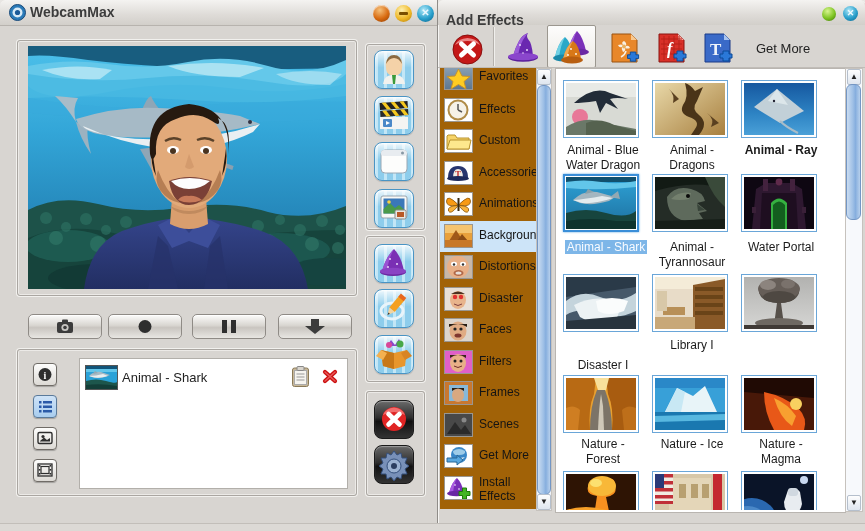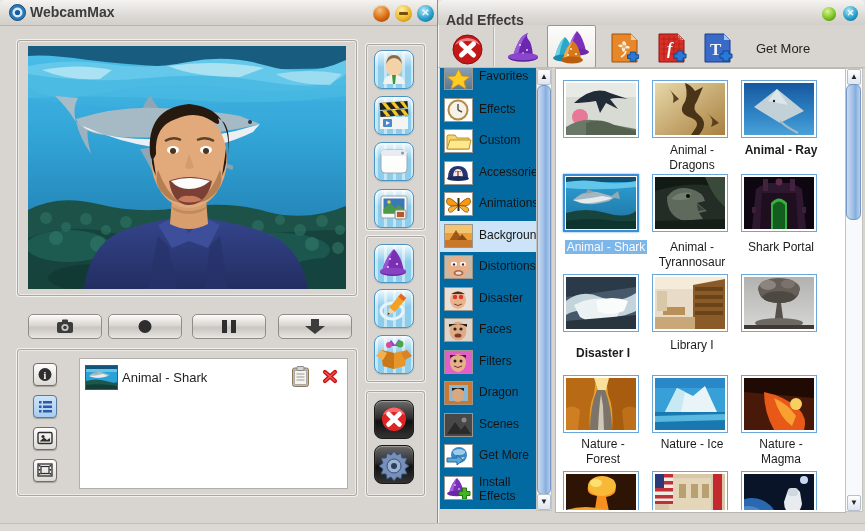--- a/index.html
+++ b/index.html
@@ -393,21 +393,21 @@
     <svg width="30" height="33">
         <path d="M1 1 L20 1 L26 7 L26 29 L1 29 Z" fill="#3a6ac8" stroke="#1a3a88"></path>
         <path d="M20 1 L20 7 L26 7 Z" fill="#a8c4f0"></path>
         <text x="6" y="22" font-size="17" fill="#f0f4fa" font-weight="bold" font-family="Liberation Serif">T</text>
         <path d="M19 18 L25 18 L25 21 L28 21 L28 25 L25 25 L25 28 L19 28 L19 25 L16 25 L16 21 L19 21 Z" fill="#2a78d8" stroke="#0a4a98"></path>
       </svg>
   </div>
   <div class="abs" style="left:756px;top:41px;font-size:13px;color:#222;">Get More</div>
   <div class="abs" style="left:438px;top:67px;width:427px;height:1px;background:#c0bcb7;"></div>
 
-  <div class="abs" style="left:440px;top:68px;width:96px;height:441px;background:#0369a1;overflow:hidden;">
+  <div class="abs" style="left:440px;top:68px;width:96px;height:441px;background:#a16207;overflow:hidden;">
     <div class="abs" style="left:0;top:153px;width:96px;height:31px;background:#cde4f8;"></div>
     <div id="cats" style="position:absolute;left:-440px;top:-68px;width:865px;height:531px;">
       <div class="cat-ic" style="top:66px;background:linear-gradient(#8aa0b4,#5f7890);overflow:hidden;"><svg width="27" height="22">
             <polygon points="13.5,2 17,9 25,9.5 19,14.5 21,22 13.5,17.5 6,22 8,14.5 2,9.5 10,9" fill="#ffcc22" stroke="#c8922a"></polygon>
           </svg></div>
       <div class="cat-tx" style="top:69px;">Favorites</div>
       <div class="cat-ic" style="top:98px;"><svg width="27" height="22">
             <circle cx="13" cy="11" r="9.5" fill="#f6f2e8" stroke="#b08c48" stroke-width="2"></circle>
             <line x1="13" y1="11" x2="13" y2="5" stroke="#555" stroke-width="1.5"></line>
             <line x1="13" y1="11" x2="17" y2="13" stroke="#555" stroke-width="1.5"></line>
@@ -478,21 +478,21 @@
             <path d="M9 15 Q13 18 17 15" stroke="#70302a" fill="none"></path>
             <path d="M5 7 Q13 1 21 7 L21 4 L5 4 Z" fill="#3a2818"></path>
           </svg></div>
       <div class="cat-tx" style="top:354px;">Filters</div>
       <div class="cat-ic" style="top:381px;"><svg width="27" height="22">
             <rect width="27" height="22" fill="#c87830"></rect>
             <rect x="4" y="3" width="19" height="16" fill="#88b8d8"></rect>
             <ellipse cx="13" cy="13" rx="6" ry="7" fill="#d8a880"></ellipse>
             <path d="M7 9 Q13 4 19 9 L19 6 L7 6 Z" fill="#2a1d12"></path>
           </svg></div>
-      <div class="cat-tx" style="top:385px;">Dragon</div>
+      <div class="cat-tx" style="top:385px;">Frames</div>
       <div class="cat-ic" style="top:413px;background:#3a3a3a;"><svg width="27" height="22">
             <rect width="27" height="22" fill="#484848"></rect>
             <path d="M2 20 L10 8 L16 16 L20 11 L26 20 Z" fill="#2a2a2a"></path>
             <circle cx="19" cy="6" r="2.5" fill="#888"></circle>
           </svg></div>
       <div class="cat-tx" style="top:417px;">Scenes</div>
       <div class="cat-ic" style="top:444px;"><svg width="27" height="22">
             <circle cx="14" cy="10" r="8" fill="#3a88c8"></circle>
             <path d="M8 6 Q14 2 20 6 Q21 10 14 10 Q8 11 8 6" fill="#9ecCe8"></path>
             <path d="M10 14 Q16 17 20 12" fill="#d8eaf4"></path>
@@ -521,20 +521,21 @@
   <div id="grid" style="position:absolute;left:-556px;top:-69px;width:865px;height:531px;">
 
     <div class="cell-img" style="left:563px;top:80px;"><svg width="70" height="52">
             <rect width="70" height="52" fill="#d8dad4"></rect>
             <rect width="70" height="14" fill="#e8eae6"></rect>
             <circle cx="14" cy="34" r="8" fill="#e87898"></circle>
             <path d="M0 44 Q20 32 38 40 L70 46 L70 52 L0 52 Z" fill="#6a7868"></path>
             <path d="M20 40 Q34 34 48 42 L70 48 L70 52 L20 52 Z" fill="#55624f"></path>
             <path d="M8 20 Q28 2 44 10 L62 16 Q50 14 44 16 L52 26 L40 20 L34 30 L30 18 Q16 20 8 20" fill="#222c38"></path>
           </svg></div>
+    <div class="cell-lb" style="left:557px;top:143px;">Animal - Blue<br>Water Dragon</div>
 
     <div class="cell-img" style="left:652px;top:80px;"><svg width="70" height="52">
             <rect width="70" height="52" fill="#d8bc80"></rect>
             <rect width="70" height="52" fill="url(#gsep)"></rect>
             <defs>
               <linearGradient id="gsep" x1="0" y1="0" x2="1" y2="1">
                 <stop offset="0" stop-color="#e8d8a8"></stop>
                 <stop offset="1" stop-color="#a88040"></stop>
               </linearGradient>
             </defs>
@@ -596,31 +597,31 @@
             <path d="M8 52 L12 12 L22 6 L48 6 L58 12 L62 52 Z" fill="#2e1830"></path>
             <path d="M16 52 L18 16 L52 16 L54 52 Z" fill="#1e0e20"></path>
             <path d="M27 52 L27 26 Q35 17 43 26 L43 52 Z" fill="#35b040"></path>
             <path d="M29 52 L29 28 Q35 21 41 28 L41 52 Z" fill="#135e1e"></path>
             <rect x="19" y="2" width="5" height="12" fill="#43223e"></rect>
             <rect x="46" y="2" width="5" height="12" fill="#43223e"></rect>
             <circle cx="35" cy="5" r="3.4" fill="#5e2a4a"></circle>
             <path d="M12 30 L8 30 L8 36 L12 36 Z" fill="#3a2038"></path>
             <path d="M58 30 L62 30 L62 36 L58 36 Z" fill="#3a2038"></path>
           </svg></div>
-    <div class="cell-lb" style="left:735px;top:240px;">Shark Portal</div>
+    <div class="cell-lb" style="left:735px;top:240px;">Water Portal</div>
 
     <div class="cell-img" style="left:563px;top:274px;"><svg width="70" height="52">
             <rect width="70" height="52" fill="#46596a"></rect>
             <path d="M0 0 L70 0 L70 10 L0 20 Z" fill="#2a3a48"></path>
             <path d="M0 24 Q16 12 34 20 Q52 28 70 16 L70 34 Q50 44 30 36 Q12 30 0 38 Z" fill="#c4d4dc"></path>
             <path d="M8 28 Q30 16 56 26 L50 44 Q30 50 14 40 Z" fill="#ecf2f4"></path>
             <path d="M30 24 Q46 18 62 24 L58 34 Q42 40 32 34 Z" fill="#fafcfc"></path>
             <path d="M0 44 L70 38 L70 52 L0 52 Z" fill="#28343e"></path>
           </svg></div>
-    <div class="cell-lb" style="left:557px;top:346px;font-weight:bold;">Disaster I</div>
+    <div class="cell-lb" style="left:557px;top:358px;">Disaster I</div>
 
     <div class="cell-img" style="left:652px;top:274px;"><svg width="70" height="52">
             <rect width="70" height="52" fill="#e8dcc8"></rect>
             <rect width="70" height="12" fill="#f4ecd8"></rect>
             <path d="M38 8 L70 2 L70 52 L38 52 Z" fill="#8a5a28"></path>
             <rect x="40" y="10" width="28" height="4" fill="#6a4418"></rect>
             <rect x="40" y="18" width="28" height="4" fill="#6a4418"></rect>
             <rect x="40" y="26" width="28" height="4" fill="#6a4418"></rect>
             <rect x="40" y="34" width="28" height="4" fill="#6a4418"></rect>
             <rect x="0" y="40" width="40" height="12" fill="#c8a878"></rect>

